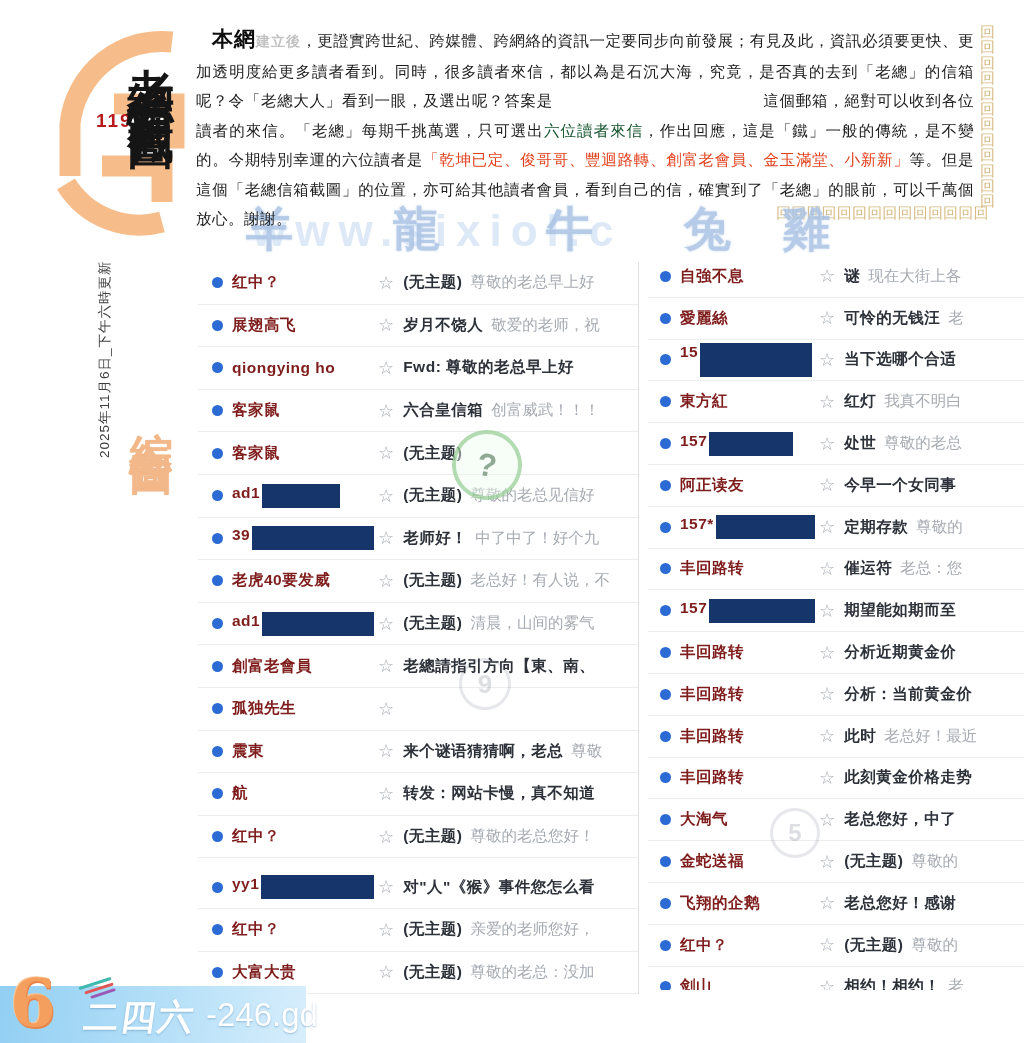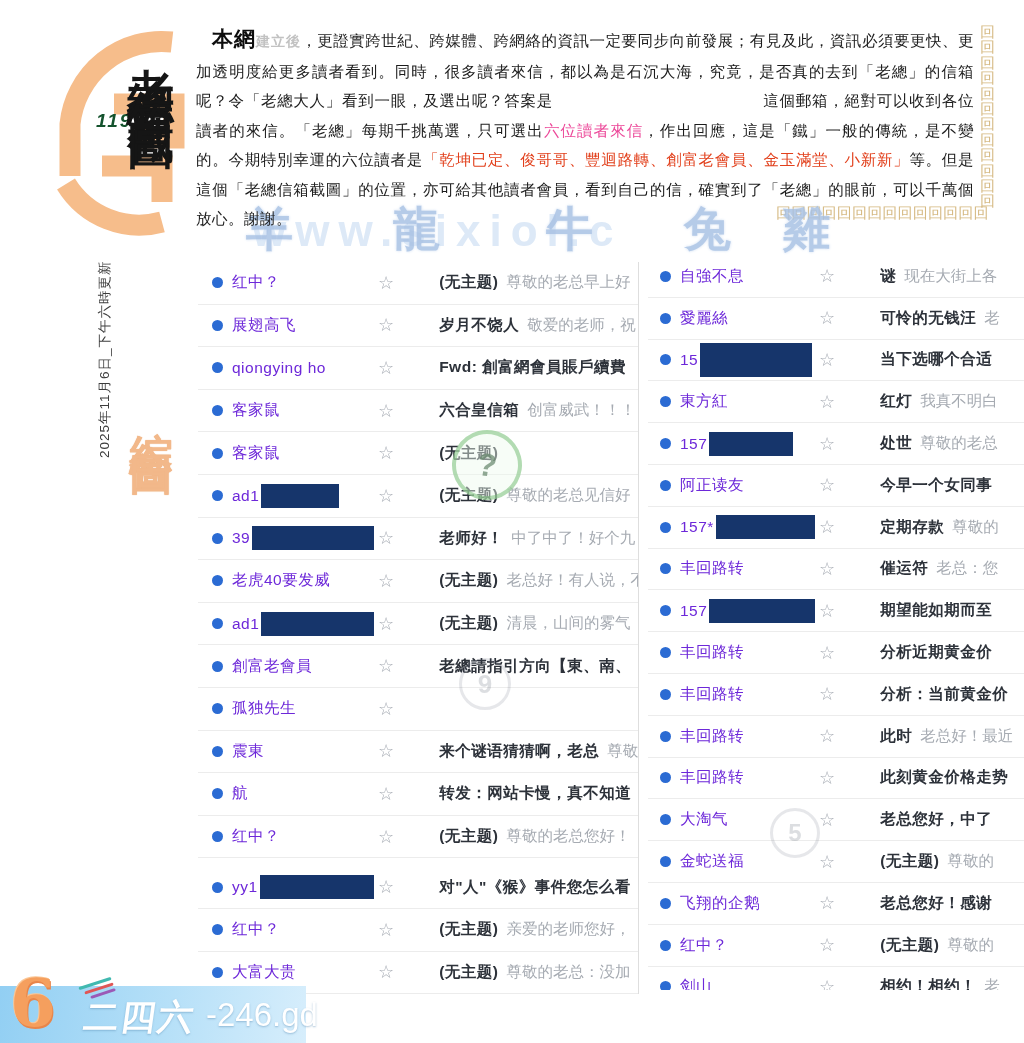--- a/index.html
+++ b/index.html
@@ -4,22 +4,22 @@
 <style>
   html,body{margin:0;padding:0;}
   body{
     width:1024px;height:1043px;position:relative;overflow:hidden;
     background:#ffffff;font-family:"Liberation Sans",sans-serif;
     -webkit-font-smoothing:antialiased;
   }
   
   .logo-wrap{position:absolute;left:44px;top:26px;width:150px;height:212px;}
   .logo-badge{
-    position:absolute;left:52px;top:84px;color:#14532d;font-weight:700;
-    font-size:19px;font-style:italic;letter-spacing:2px;z-index:2;
+    position:absolute;left:52px;top:84px;color:#b91c1c;font-weight:700;
+    font-size:19px;letter-spacing:2px;z-index:2;
   }
   .v-title{
     position:absolute;left:121px;top:30px;writing-mode:vertical-rl;
     font-family:"DejaVu Serif","Liberation Serif",serif;font-weight:700;
     font-size:47px;line-height:60px;letter-spacing:12px;color:#151515;z-index:3;
   }
   .v-subtitle{
     position:absolute;left:124px;top:398px;writing-mode:vertical-rl;
     font-family:"DejaVu Serif","Liberation Serif",serif;font-weight:700;
     font-size:43px;line-height:56px;letter-spacing:12px;color:#f2b88a;z-index:3;
@@ -31,21 +31,21 @@
     letter-spacing:1px;
   }
   
   .intro{
     position:absolute;left:196px;top:24px;width:778px;
     font-size:15.5px;line-height:29.5px;color:#1c1c1c;
     text-align:justify;letter-spacing:0.5px;z-index:2;
   }
   .seg-lead{font-size:21px;font-weight:800;color:#0d0d0d;margin-left:16px;letter-spacing:1px;}
   .seg-ghost{font-size:14px;font-weight:700;color:#c2c2c2;letter-spacing:1px;}
-  .seg-magenta{color:#ec4899;}
+  .seg-magenta{color:#14532d;}
   .seg-red{color:#e2401c;}
   .seg-gap{display:inline-block;width:210px;}
   
   .tiles-v{position:absolute;left:980px;top:24px;width:17px;display:flex;flex-direction:column;z-index:1;}
   .tiles-v .tile{font-size:15px;line-height:15.4px;color:#cfae6e;opacity:.85;}
   .tiles-h{position:absolute;left:776px;top:204px;display:flex;z-index:1;}
   .tiles-h .tile{font-size:15px;width:15.2px;color:#cfae6e;opacity:.85;}
   
   .wm-site{
     position:absolute;left:252px;top:206px;font-size:44px;font-weight:700;
@@ -77,29 +77,29 @@
   .mailrow{
     display:flex;align-items:center;border-bottom:1px solid #ececec;
     cursor:pointer;background:#fff0;
   }
   .col-left .mailrow{height:41.6px;}
   .col-right .mailrow{height:40.8px;}
   .mailrow.gap-top{margin-top:8px;}
   .dot{width:11px;height:11px;border-radius:50%;background:#2b6bd3;margin:0 9px 0 14px;flex:none;}
   .col-right .dot{margin-left:12px;}
   .sender{
-    width:142px;flex:none;display:flex;align-items:center;gap:2px;
-    font-weight:400;font-size:15.5px;color:#6d28d9;white-space:nowrap;overflow:hidden;
+    width:142px;flex:none;display:flex;gap:2px;
+    font-weight:700;font-size:15.5px;color:#7f1d1d;white-space:nowrap;overflow:hidden;
     letter-spacing:0.5px;
   }
   .col-right .sender{width:135px;}
   .redact{display:inline-block;background:#16356b;height:24px;flex:none;}
   .star{flex:none;font-size:18px;color:#a8adb5;margin:0 9px 0 4px;}
   .line{flex:1;min-width:0;white-space:nowrap;overflow:hidden;font-size:15.5px;}
-  .subj{font-weight:700;color:#2d323a;margin-right:8px;letter-spacing:0.5px;margin-left:36px;}
+  .subj{font-weight:700;color:#2d323a;margin-right:8px;letter-spacing:0.5px;}
   .preview{color:#a6abb2;}
   
   .footer{
     position:absolute;left:0;top:986px;width:306px;height:57px;z-index:9;
     background:linear-gradient(100deg,#92cff3 0%,#b6e0f8 55%,#d7eefc 100%);
   }
   .footer .digit6{
     position:absolute;left:10px;top:-16px;font-size:66px;font-weight:800;
     color:#f59f5e;text-shadow:1px 2px 0 #e8854a, -1px -1px 0 #fbc695;
     font-family:"DejaVu Serif","Liberation Serif",serif;line-height:66px;
@@ -202,21 +202,21 @@
     <span class="star">☆</span>
     <span class="line"><span class="subj">岁月不饶人</span><span class="preview">敬爱的老师，祝</span></span>
   </div>
 
   <div class="mailrow">
     <span class="dot"></span>
     <span class="sender">
         <span class="sname">qiongying ho</span>
       </span>
     <span class="star">☆</span>
-    <span class="line"><span class="subj">Fwd: 創富網會員賬戶續費</span><span class="preview"></span></span>
+    <span class="line"><span class="subj">Fwd: 尊敬的老总早上好</span><span class="preview"></span></span>
   </div>
 
   <div class="mailrow">
     <span class="dot"></span>
     <span class="sender">
         <span class="sname">客家鼠</span>
       </span>
     <span class="star">☆</span>
     <span class="line"><span class="subj">六合皇信箱</span><span class="preview">创富威武！！！</span></span>
   </div>

